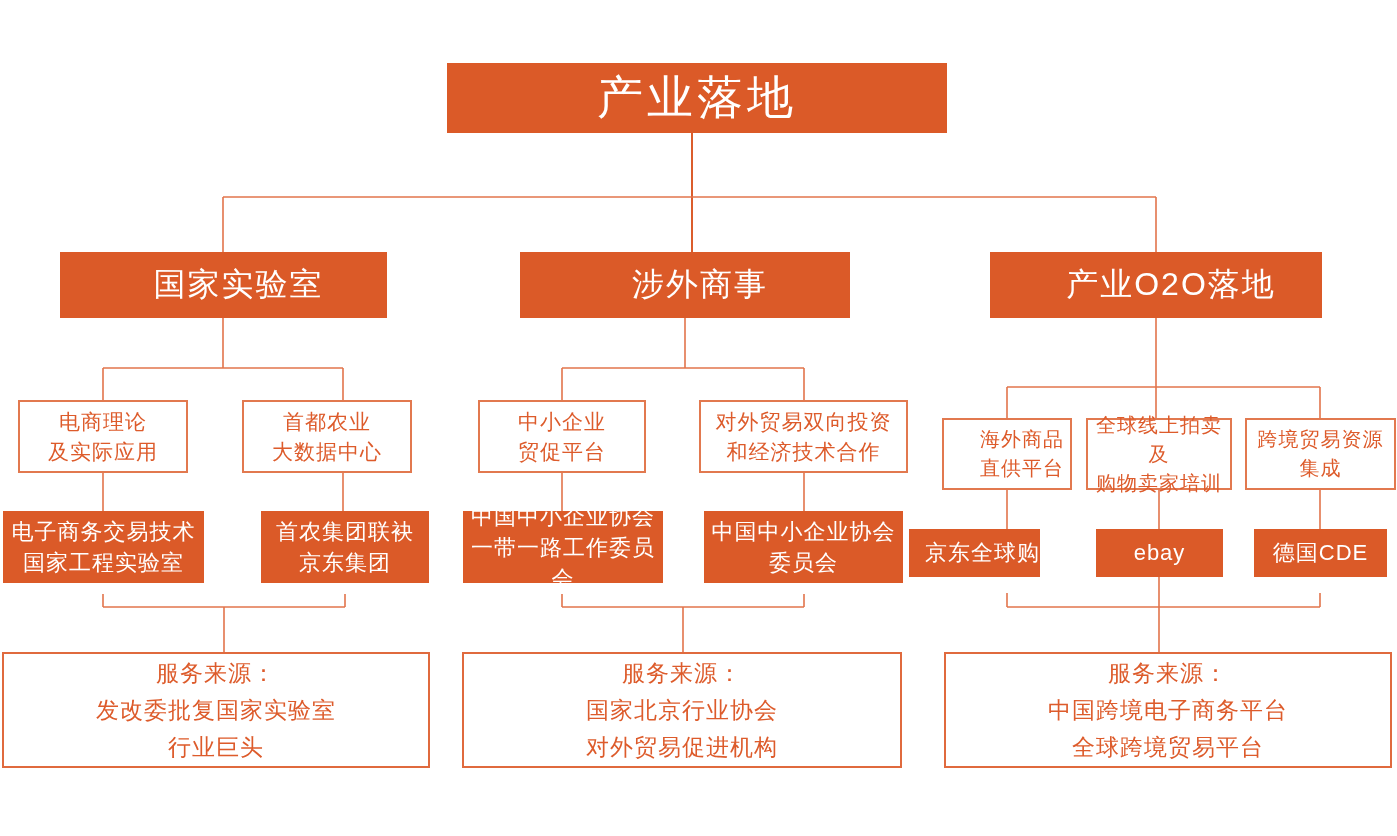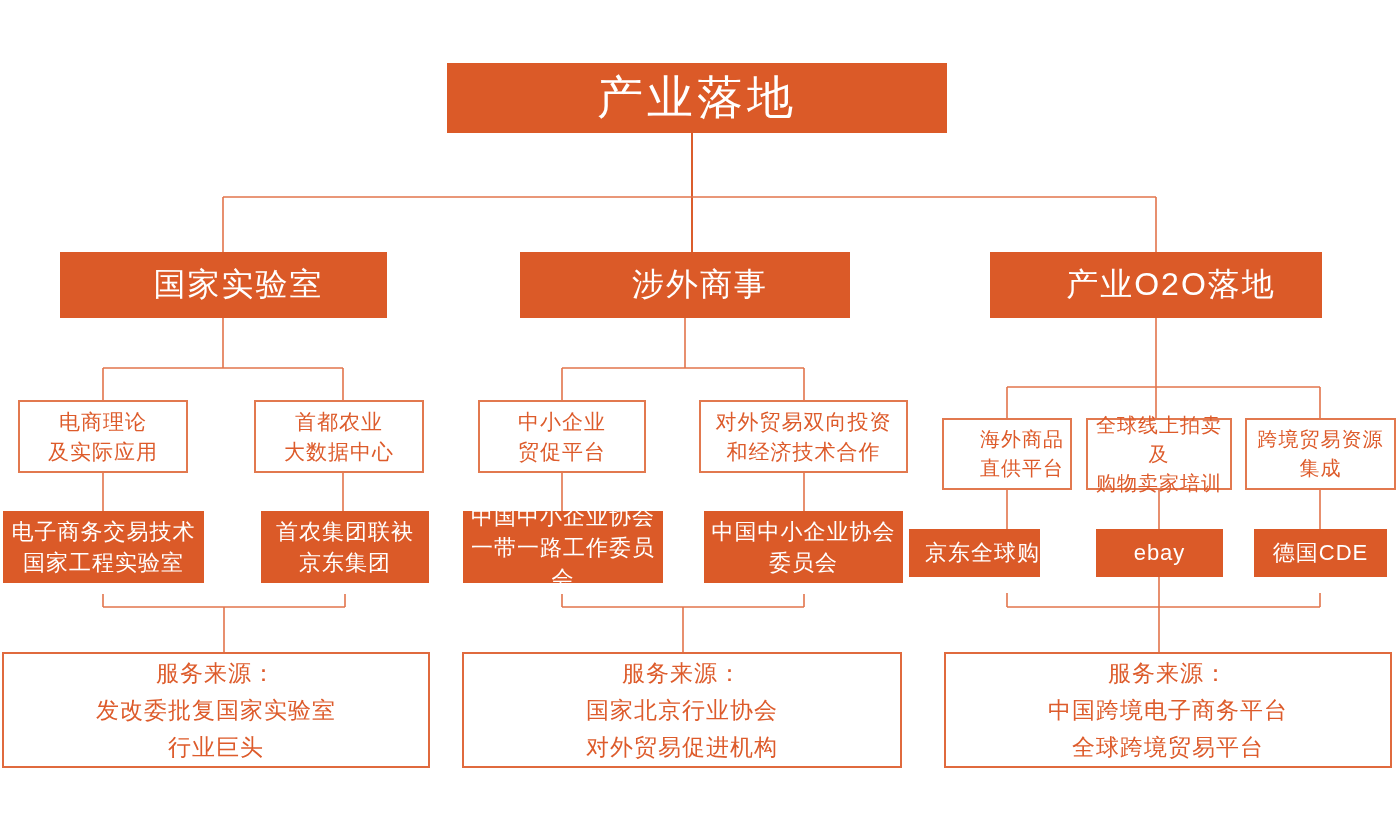--- a/index.html
+++ b/index.html
@@ -83,21 +83,21 @@
     <span class="line-span">涉外商事</span>
   </div>
   <div class="box fill hdr" style="left:990px;top:252px;width:332px;height:66px;">
     <span class="line-span">产业O2O落地</span>
   </div>
 
   <div class="box outline plat" style="left:18px;top:400px;width:170px;height:73px;">
     <span class="line-span">电商理论</span>
     <span class="line-span">及实际应用</span>
   </div>
-  <div class="box outline plat" style="left:254px;top:400px;width:170px;height:73px;">
+  <div class="box outline plat" style="left:242px;top:400px;width:170px;height:73px;">
     <span class="line-span">首都农业</span>
     <span class="line-span">大数据中心</span>
   </div>
 
   <div class="box fill part" style="left:3px;top:511px;width:201px;height:72px;">
     <span class="line-span">电子商务交易技术</span>
     <span class="line-span">国家工程实验室</span>
   </div>
   <div class="box fill part" style="left:261px;top:511px;width:168px;height:72px;">
     <span class="line-span">首农集团联袂</span>

